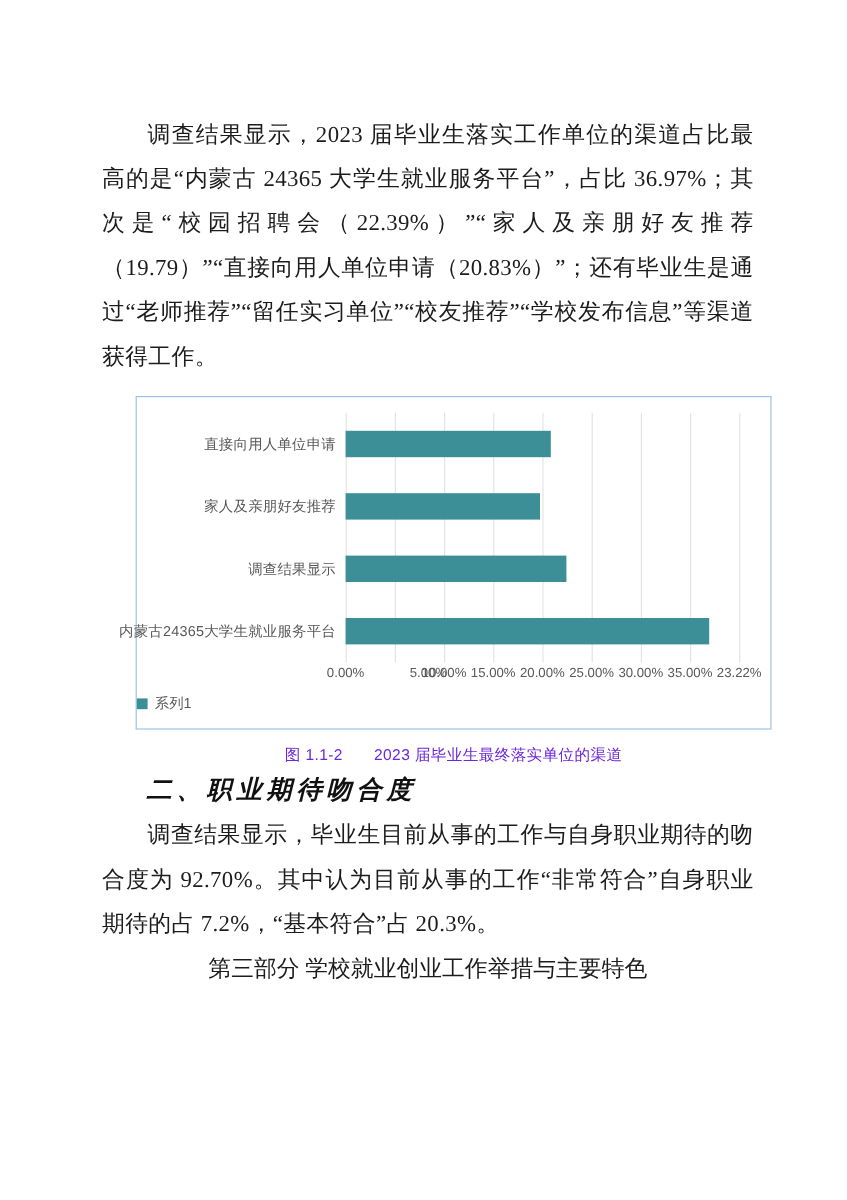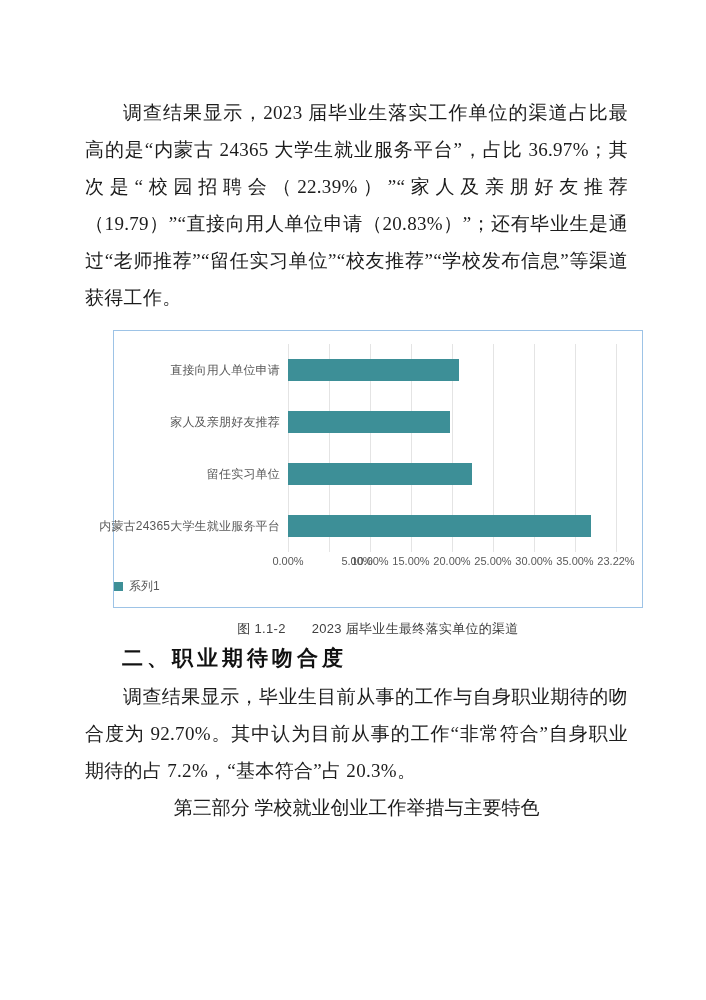--- a/index.html
+++ b/index.html
@@ -17,21 +17,21 @@
   #p2 { top:678px; }
   #p3 { top:822px; }
   .center-line {
     position:absolute; left:85px; width:543px; top:789px; margin:0;
     font-size:19px; line-height:37px; color:#1c1c1c; text-align:center;
     font-family:"Liberation Serif","DejaVu Serif",serif;
   }
   .section-heading {
     position:absolute; left:122px; top:644px; margin:0;
     font-family:"Liberation Sans","DejaVu Sans",sans-serif;
-    font-weight:700; font-size:21px; letter-spacing:4px; color:#111111;
+    font-weight:700; font-size:21px; letter-spacing:4px; color:#111111;font-style:italic;
   }
   
   .chart-frame {
     position:absolute; left:113px; top:330px; width:530px; height:278px;
     border:1.5px solid #9dc3e6; background:#ffffff; box-sizing:border-box;
   }
   .plot { position:absolute; left:174px; top:13px; width:328px; height:208px; }
   .gridline { position:absolute; top:0; width:1px; height:100%; background:#e4e4e4; }
   .rows { position:absolute; left:0; top:13px; width:100%; height:208px; }
   .chart-row { position:absolute; left:0; width:100%; height:52px; }
@@ -52,21 +52,21 @@
     position:absolute; left:0; right:0; top:246px; height:18px;
     display:flex; justify-content:flex-start; align-items:center; gap:6px;
     font-family:"Liberation Sans","DejaVu Sans",sans-serif;
     font-size:12px; color:#595959;
   }
   .legend-marker { width:9px; height:9px; display:inline-block; }
   .caption {
     position:absolute; left:113px; width:530px; top:620px;
     display:flex; justify-content:center; gap:26px;
     font-family:"Liberation Sans","DejaVu Sans",sans-serif;
-    font-size:13px; color:#404040; letter-spacing:0.3px;
+    font-size:13px; color:#6d28d9; letter-spacing:0.3px;
   }
 </style>
 </head>
 <body>
 
 <div class="page">
 
   <p class="body-text" id="p1">调查结果显示，2023 届毕业生落实工作单位的渠道占比最高的是“内蒙古 24365 大学生就业服务平台”，占比 36.97%；其次是“校园招聘会（22.39%）”“家人及亲朋好友推荐（19.79）”“直接向用人单位申请（20.83%）”；还有毕业生是通过“老师推荐”“留任实习单位”“校友推荐”“学校发布信息”等渠道获得工作。</p>
 
   <div class="chart-frame" id="chart-frame" style="border-color: rgb(157, 195, 230);">
@@ -84,21 +84,21 @@
     <div class="rows" id="rows">
         <div class="chart-row" style="top: 0px;">
           <div class="cat-label" style="color: rgb(89, 89, 89);">直接向用人单位申请</div>
           <div class="bar" style="left: 174px; top: 15px; height: 22px; width: 170.806px; background: rgb(61, 143, 151);"></div>
         </div>
         <div class="chart-row" style="top: 52px;">
           <div class="cat-label" style="color: rgb(89, 89, 89);">家人及亲朋好友推荐</div>
           <div class="bar" style="left: 174px; top: 15px; height: 22px; width: 162.278px; background: rgb(61, 143, 151);"></div>
         </div>
         <div class="chart-row" style="top: 104px;">
-          <div class="cat-label" style="color: rgb(89, 89, 89);">留任实习单位</div>
+          <div class="cat-label" style="color: rgb(89, 89, 89);">调查结果显示</div>
           <div class="bar" style="left: 174px; top: 15px; height: 22px; width: 183.598px; background: rgb(61, 143, 151);"></div>
         </div>
         <div class="chart-row" style="top: 156px;">
           <div class="cat-label" style="color: rgb(89, 89, 89);">内蒙古24365大学生就业服务平台</div>
           <div class="bar" style="left: 174px; top: 15px; height: 22px; width: 303.154px; background: rgb(61, 143, 151);"></div>
         </div>
       </div>
     <div class="x-axis" id="x-axis">
         <div class="tick-label" style="left: 146px; color: rgb(89, 89, 89);">0.00%</div>
         <div class="tick-label" style="left: 187px; color: rgb(89, 89, 89); margin-left: 28px;">5.00%</div>

